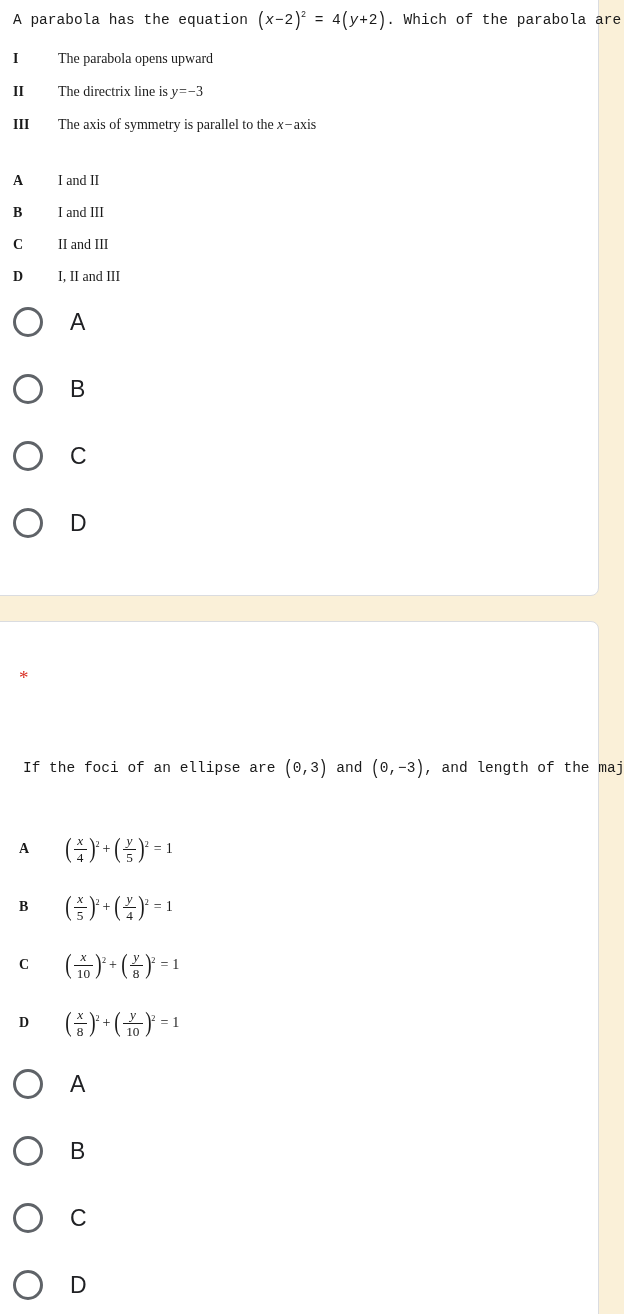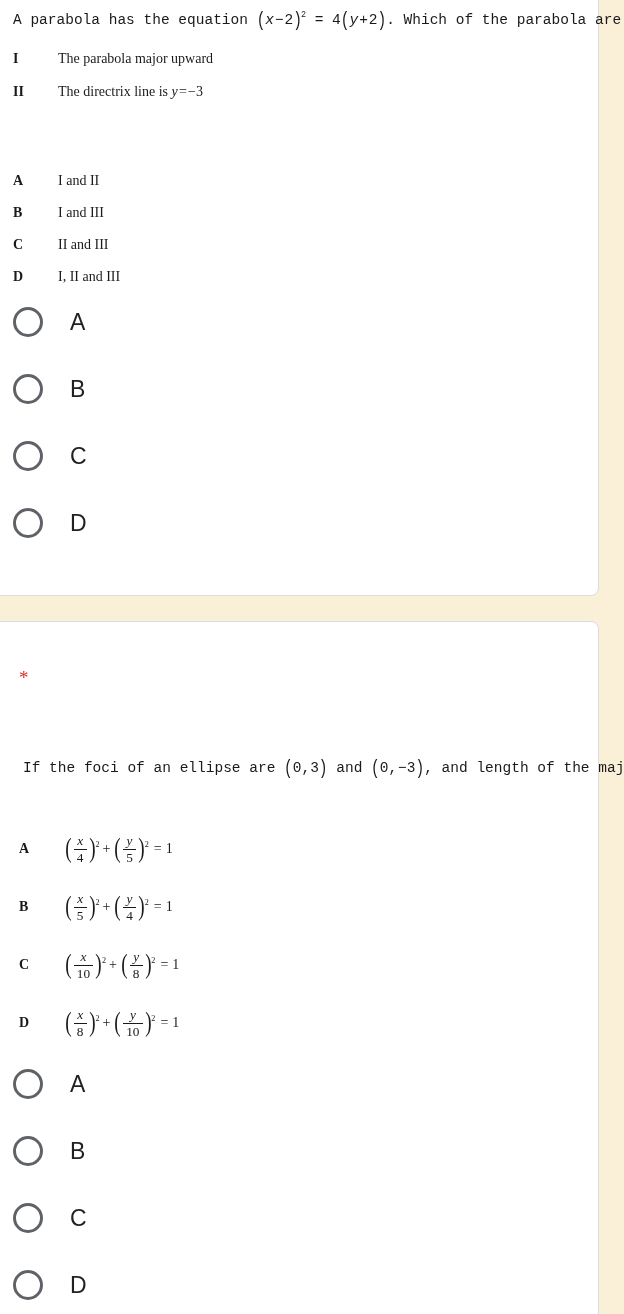--- a/index.html
+++ b/index.html
@@ -119,25 +119,29 @@
 
       <div class="qimage q-stem" style="left:38px; top:36px;">
         <span class="qline">
           <span>A parabola has the equation </span><span class="eqgrp"><span class="paren-tall">(</span><span class="mi">x</span> − 2<span class="paren-tall">)</span><span class="pow2">2</span>&nbsp;=&nbsp;4<span class="paren-tall">(</span><span class="mi">y</span> + 2<span class="paren-tall">)</span></span><span>. Which of the parabola are </span><b>TRUE</b><span>?</span>
         </span>
       </div>
 
       <div class="qimage" style="left:38px; top:76px;">
         <div class="q-roman-row" style="margin-bottom:17px;">
           <span class="q-roman-num">I</span>
-          <span>The parabola major upward</span>
+          <span>The parabola opens upward</span>
         </div>
         <div class="q-roman-row" style="margin-bottom:17px;">
           <span class="q-roman-num">II</span>
           <span>The directrix line is <span class="mi">y</span> = −3</span>
+        </div>
+        <div class="q-roman-row">
+          <span class="q-roman-num">III</span>
+          <span>The axis of symmetry is parallel to the <span class="mi">x</span> − axis</span>
         </div>
       </div>
 
       <div class="qimage" style="left:38px; top:198px;">
         <div class="q-opt-row" style="margin-bottom:16px;">
           <span class="q-opt-letter">A</span>
           <span>I and II</span>
         </div>
         <div class="q-opt-row" style="margin-bottom:16px;">
           <span class="q-opt-letter">B</span>

